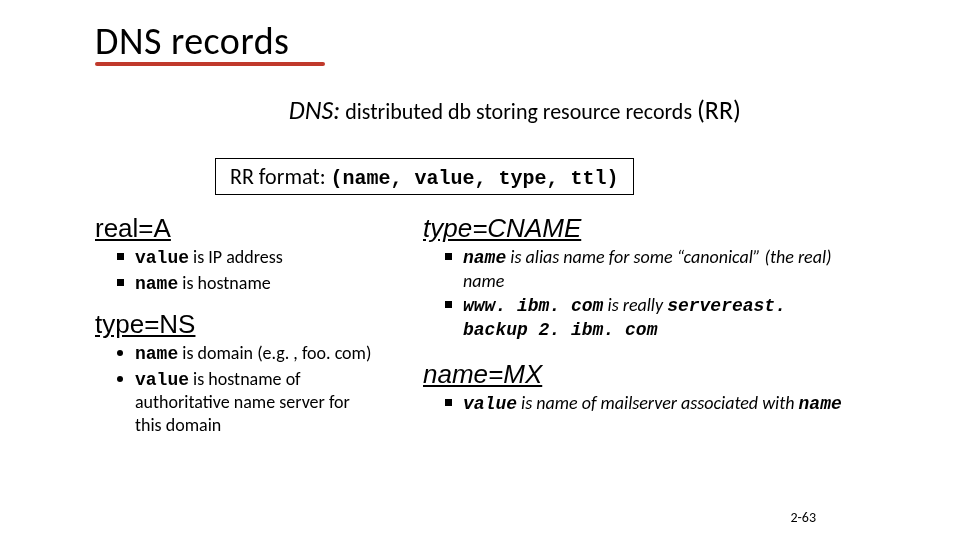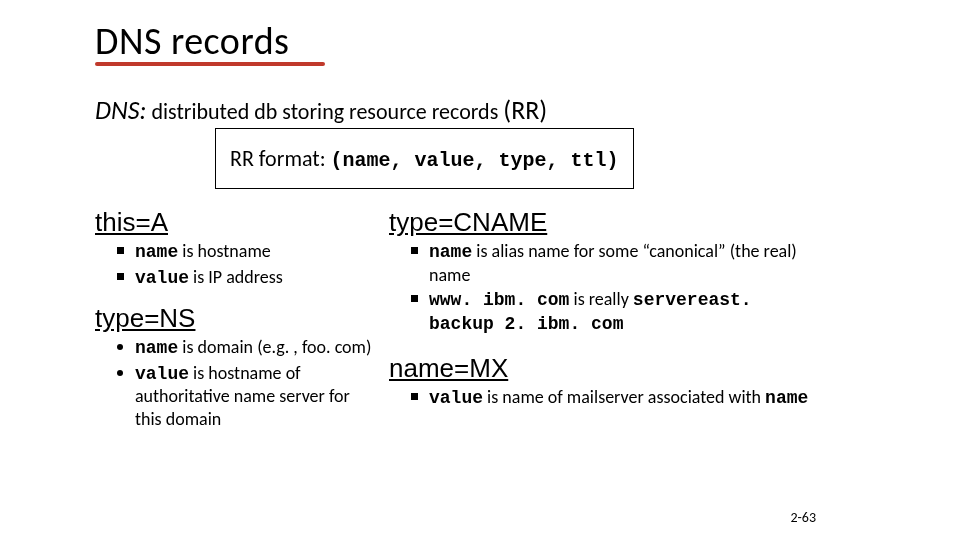--- a/index.html
+++ b/index.html
@@ -1,27 +1,27 @@
 <!DOCTYPE html>
 <html><head>
 <meta charset="utf-8">
 <style>
 html,body{margin:0;padding:0;width:960px;height:540px;background:#fff;font-family:Calibri,"Segoe UI",Arial,sans-serif;color:#000;}
 .slide{position:relative;width:836px;height:540px;box-sizing:border-box;padding:18px 95px 0 95px;}
 .title{font-size:38px;font-weight:400;letter-spacing:.5px;}
 .title-underline{width:230px;height:4px;background:#c0392b;border-radius:2px;margin-top:-2px;}
-.subtitle{margin-top:28px;font-size:22px;}
+.subtitle{margin-top:28px;font-size:22px;text-align:right;}
 .subtitle .dns{font-style:italic;font-size:26px;}
 .subtitle .rr{font-size:26px;}
-.format-box{display:inline-block;border:1.5px solid #000;padding:16px 14px;margin:2px 0 0 120px;font-size:22px;}
+.format-box{display:inline-block;border:1.5px solid #000;padding:4px 14px;margin:32px 0 0 120px;font-size:22px;}
 .format-box .tuple{font-family:"Courier New",monospace;font-weight:bold;font-size:20px;}
 .columns{display:flex;margin-top:18px;}
 .col{flex:0 0 auto;}
 .col-left{width:280px;}
-.col-right{width:420px;margin-left:14px;}
+.col-right{width:420px;margin-left:48px;font-style:italic;}
 .type-head{font-size:26px;text-decoration:underline;font-family:Arial,sans-serif;margin-bottom:2px;}
 ul.b{list-style:none;padding:0;margin:0 0 14px 22px;}
 ul.b>li{position:relative;padding-left:18px;font-size:18px;line-height:1.25;margin-bottom:2px;}
 ul.b>li::before{content:"";position:absolute;left:0;top:7px;width:7px;height:7px;background:#000;}
 ul.d>li::before{border-radius:50%;width:6px;height:6px;top:8px;}
 .mono{font-family:"Courier New",monospace;font-weight:bold;}
 .footer{position:absolute;right:20px;bottom:14px;font-size:14px;}
 </style>
 </head>
 <body>
@@ -33,24 +33,24 @@
   <div class="subtitle">
     <span class="dns">DNS:</span><span> distributed db storing resource records </span><span class="rr">(RR)</span>
   </div>
 
   <div class="format-box">
     <span>RR format: </span><span class="tuple">(name, value, type, ttl)</span>
   </div>
 
   <div class="columns">
     <div class="col col-left">
-      <div class="type-head">this=A</div>
+      <div class="type-head">real=A</div>
       <ul class="b">
+        <li><span class="mono">value</span><span> is IP address</span></li>
         <li><span class="mono">name</span><span> is hostname</span></li>
-        <li><span class="mono">value</span><span> is IP address</span></li>
       </ul>
 
       <div class="type-head">type=NS</div>
       <ul class="b d">
         <li><span class="mono">name</span><span> is domain (e.g. , foo. com)</span></li>
         <li><span class="mono">value</span><span> is hostname of authoritative name server for this domain</span></li>
       </ul>
     </div>
 
     <div class="col col-right">

